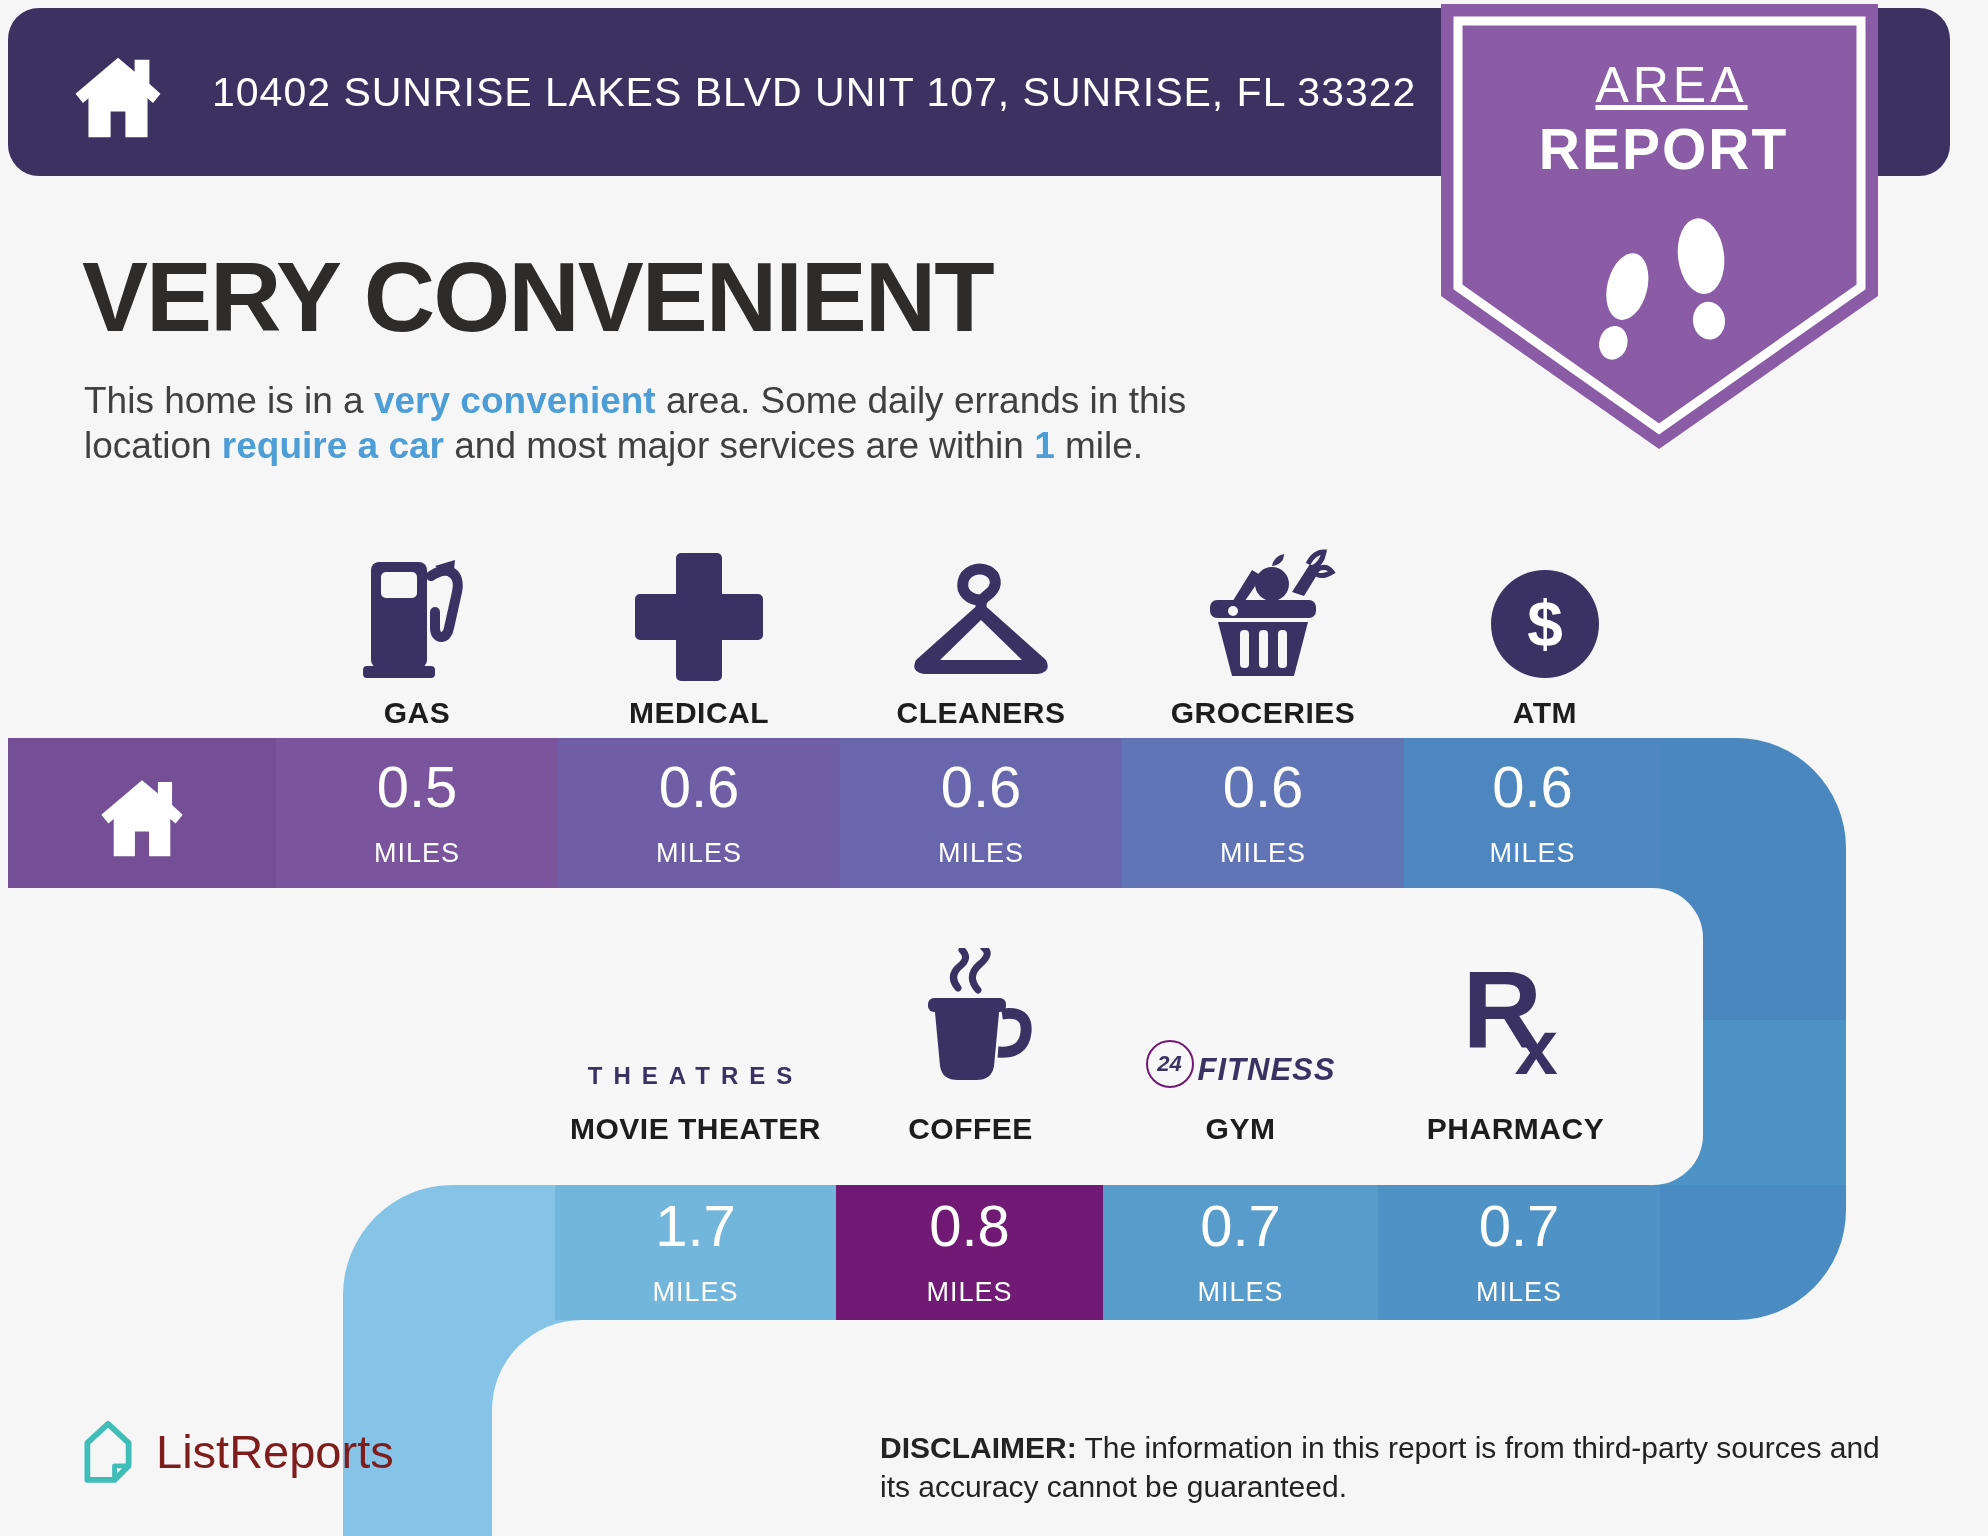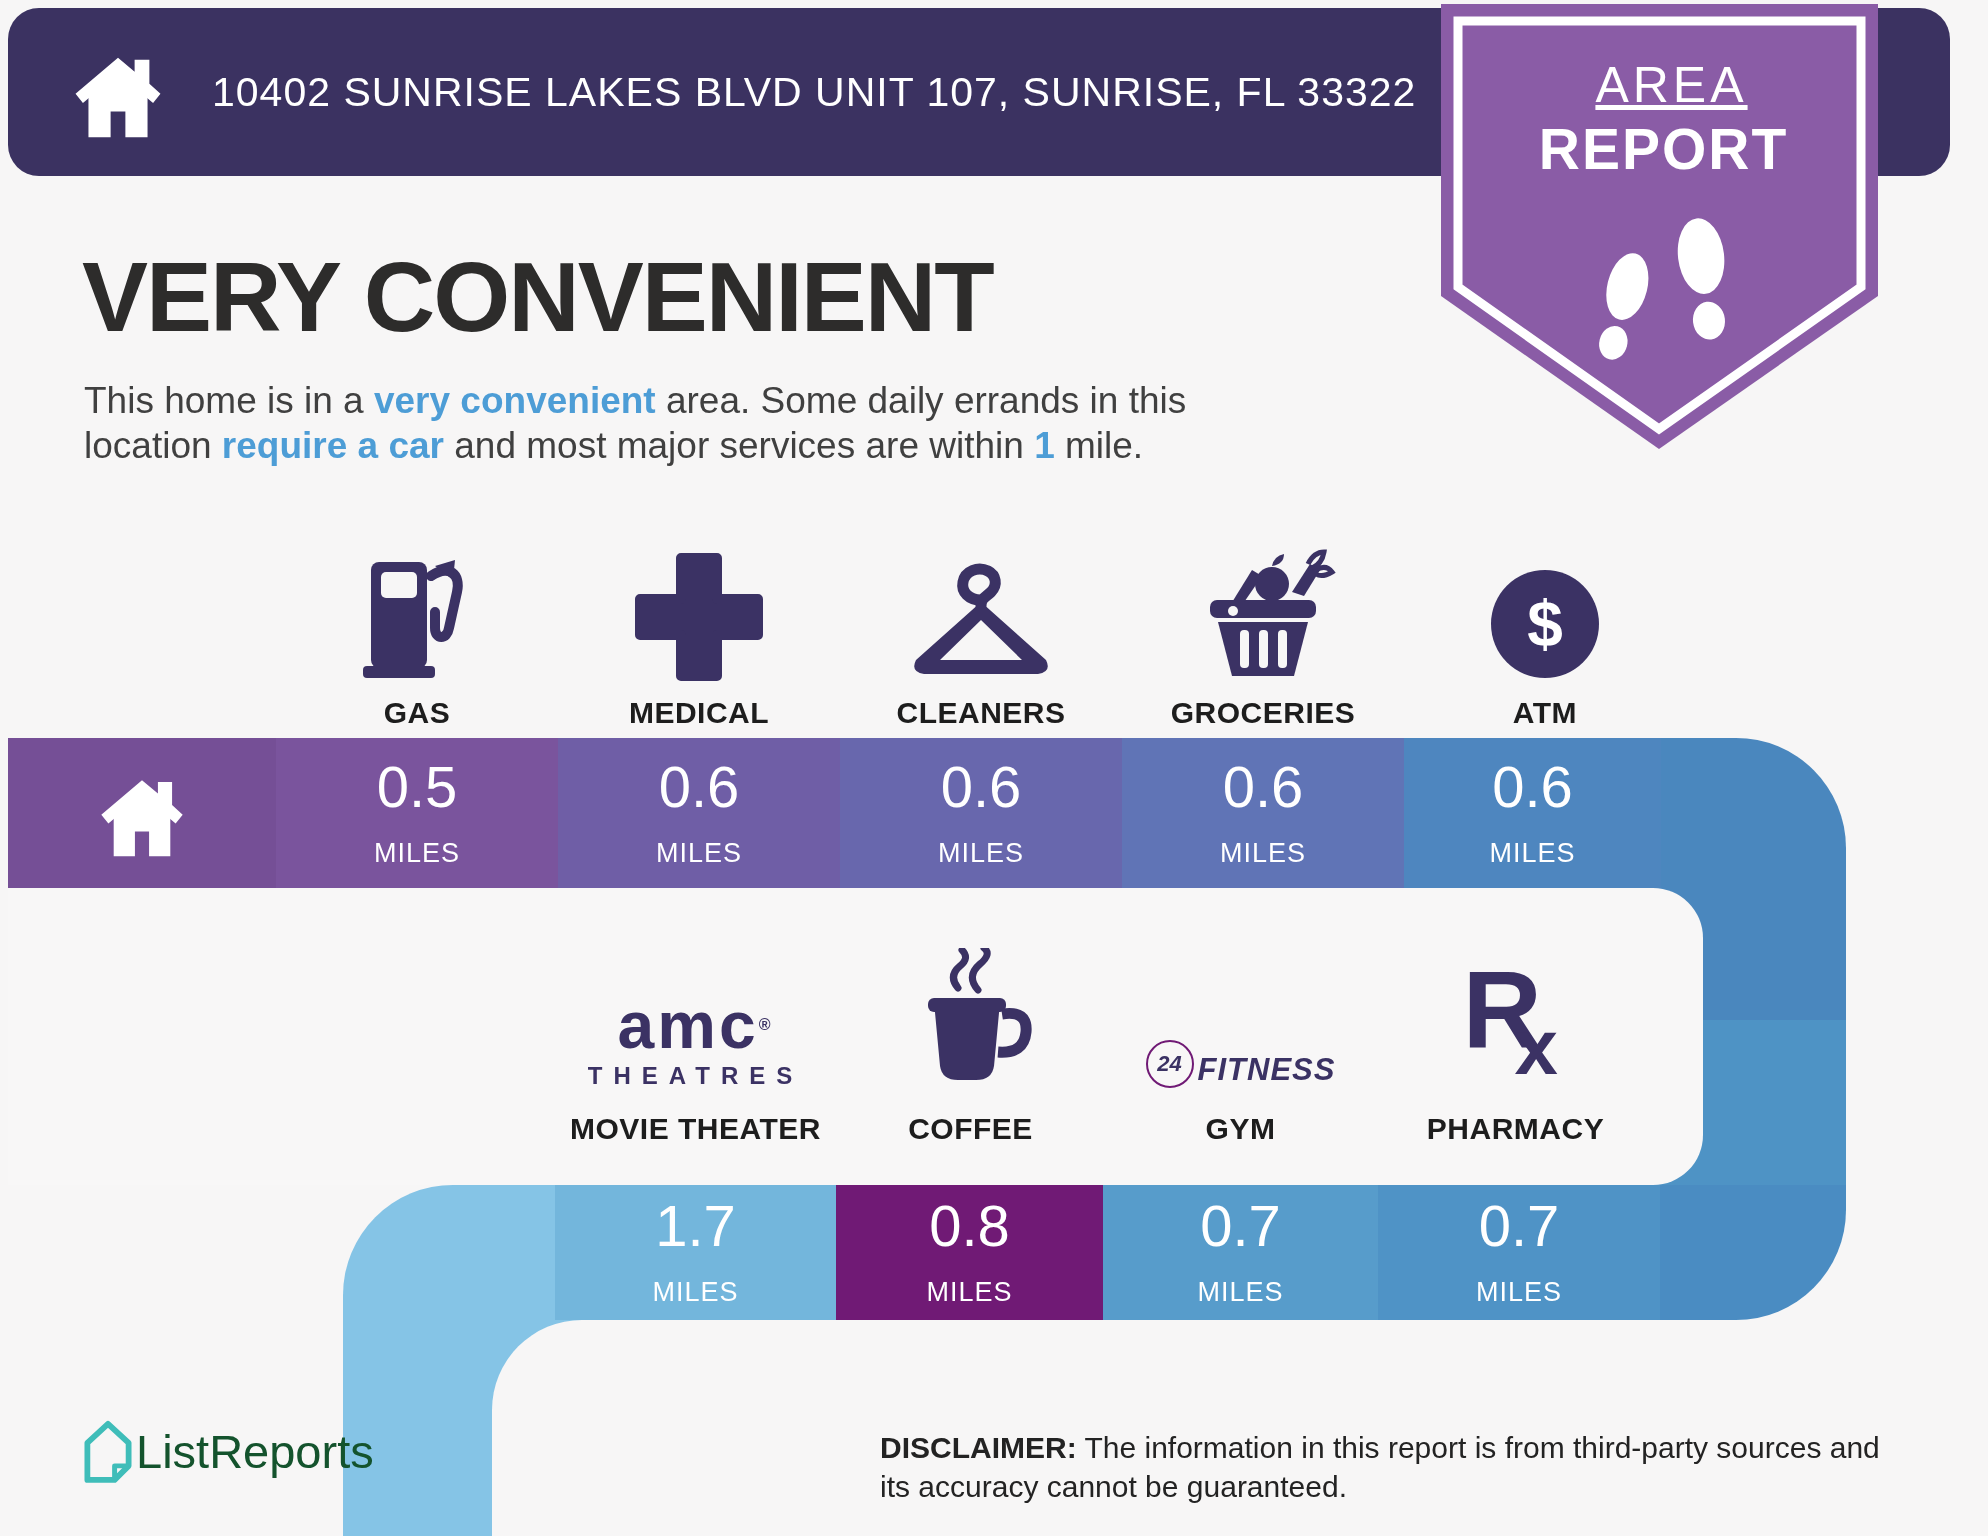--- a/index.html
+++ b/index.html
@@ -43,21 +43,21 @@
   .amc .reg{font-size:16px;vertical-align:18px;}
   .amc .sub{font-size:24px;font-weight:700;letter-spacing:11px;margin-top:6px;}
   .fit{display:flex;align-items:center;justify-content:center;color:#3b3264;}
   .fit .circ{width:44px;height:44px;border:2px solid #701a75;border-radius:50%;display:flex;align-items:center;justify-content:center;font-size:22px;font-weight:900;font-style:italic;}
   .fit .word{font-size:31px;font-weight:900;font-style:italic;letter-spacing:1px;margin-left:4px;}
   .rx{color:#3b3264;position:relative;height:130px;width:130px;}
   .rx .r{position:absolute;left:12px;top:-12px;font-size:110px;font-weight:900;}
   .rx .x{position:absolute;left:64px;top:44px;font-size:78px;font-weight:900;}
   
   .brand{position:absolute;left:80px;top:1418px;display:flex;align-items:center;z-index:5;}
-  .brand .txt{font-size:47px;color:#14532d;margin-left:0;letter-spacing:0px;}
+  .brand .txt{font-size:47px;color:#7f1d1d;margin-left:20px;letter-spacing:0px;}
   .disclaimer{position:absolute;left:880px;top:1428px;width:1020px;font-size:30px;line-height:1.3;color:#232323;z-index:5;}
   .disclaimer b{font-weight:700;}
 </style>
 </head>
 <body>
 
 <div id="canvas">
 
   <div class="header">
     <svg class="home-ic" viewBox="0 0 104 110">
@@ -185,21 +185,20 @@
 
   <div class="connector">
     <div class="c-top"></div>
       <div class="c-bot"></div>
   </div>
 
   <div class="island">
     <div class="tile row2-tile" style="left:550px;top:60px">
       <div class="ic amc">
         <div>
-          <div class="word"><span>amc</span><span class="reg">®</span></div>
           <div class="sub">THEATRES</div>
         </div>
       </div>
       <div class="lbl">MOVIE THEATER</div>
     </div>
     <div class="tile row2-tile" style="left:825px;top:60px">
       <div class="ic">
           <svg width="150" height="140" viewBox="0 0 150 140">
         <path d="M38,54 L104,54 L98,118 Q96,132 80,132 L62,132 Q46,132 44,118 Z" fill="#3b3264"></path>
         <rect x="32" y="50" width="78" height="14" rx="6" fill="#3b3264"></rect>

